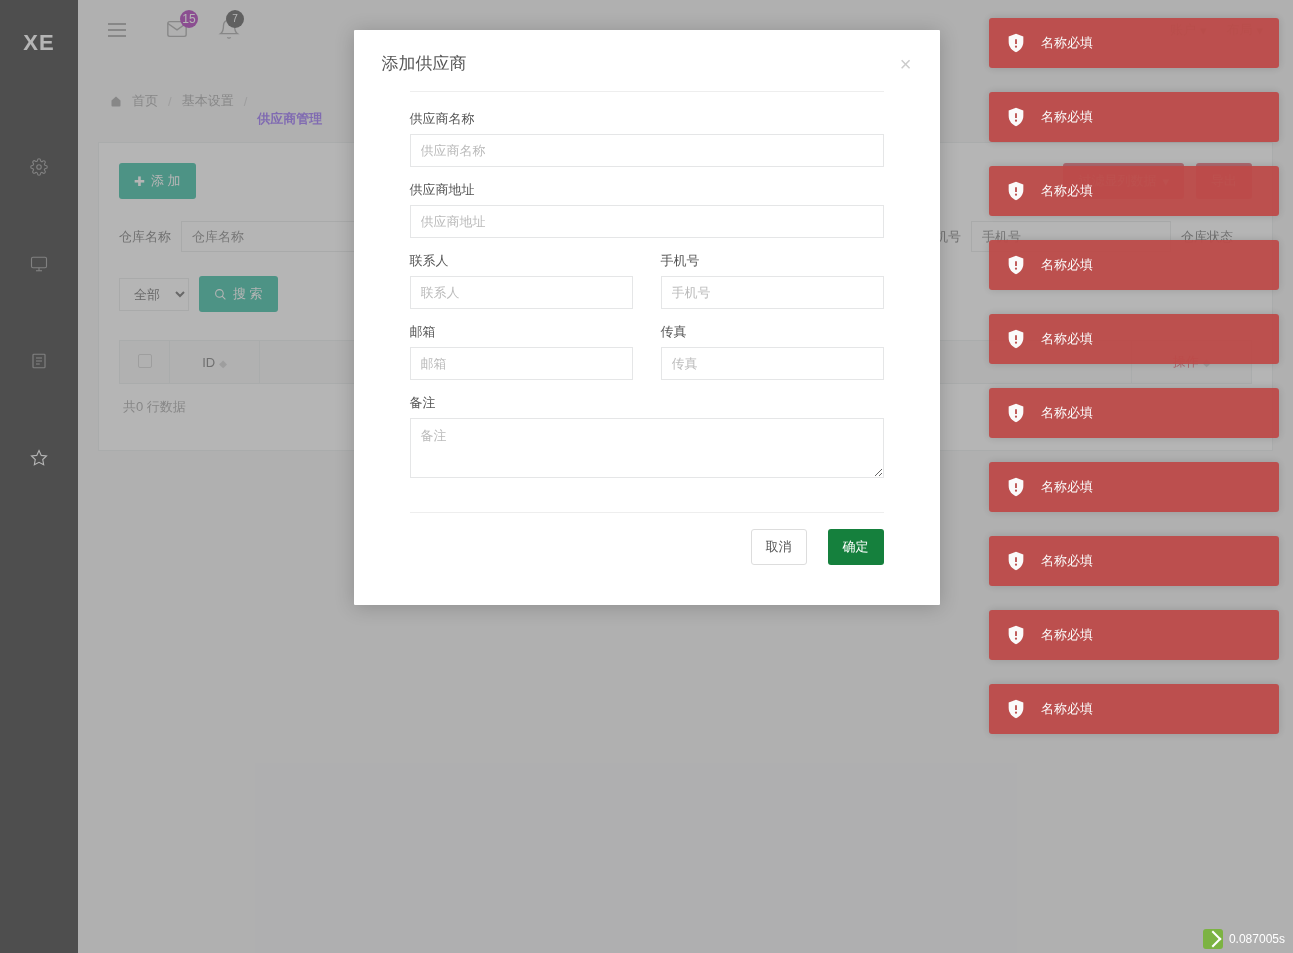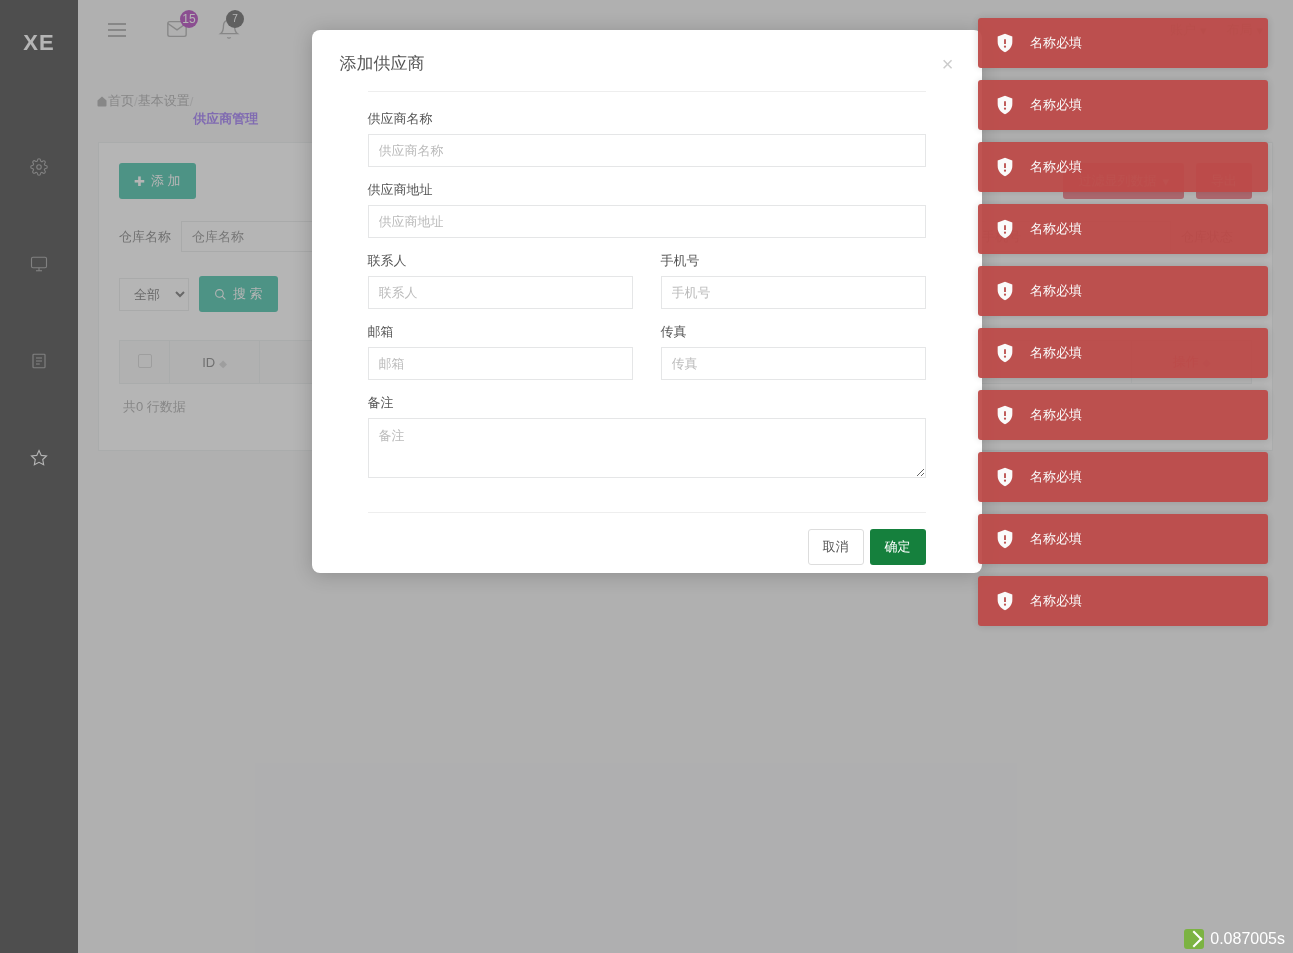--- a/index.html
+++ b/index.html
@@ -22,21 +22,21 @@
 #topbar { height:60px; background:#f3f3f4; display:flex; align-items:center; padding:0 30px 0 30px; border-bottom:0; }
 .hamburger { width:18px; height:14px; display:flex; flex-direction:column; justify-content:space-between; cursor:pointer; margin-right:40px;}
 .hamburger span { height:2px; background:#999; display:block; }
 .topnotif { position:relative; margin-right:30px; }
 .topnotif svg { width:22px; height:22px; stroke:#999; fill:none; stroke-width:1.5;}
 .badge-g { position:absolute; top:-8px; right:-10px; background:#a21caf; color:#fff; font-size:12px; border-radius:50%; width:18px; height:18px; display:flex; align-items:center; justify-content:center;}
 .badge-d { position:absolute; top:-8px; right:-4px; background:#444; color:#fff; font-size:10px; border-radius:50%; width:18px; height:18px; display:flex; align-items:center; justify-content:center;}
 .top-right { margin-left:auto; display:flex; align-items:center; gap:20px; color:#999;}
 .top-right .drop { display:flex; align-items:center; gap:4px; cursor:pointer;}
 
-#crumbs { padding:14px 18px; background:#f3f3f4; display:flex; align-items:center; color:#999; font-size:13px;}
+#crumbs { padding:14px 32px; background:#f3f3f4; display:flex; align-items:center; gap:10px; color:#999; font-size:13px;}
 #crumbs a { color:#999; text-decoration:none; }
 #crumbs .sep { color:#ccc; }
 #crumbs .current { color:#8b5cf6; font-weight:bold;margin-top:36px; }
 #crumbs svg { width:12px; height:12px; fill:#999; }
 
 #content { margin:0 20px 20px 20px; background:#fff; border:1px solid #e7eaec; padding:20px; }
 .btn { display:inline-flex; align-items:center; gap:6px; padding:8px 14px; font-size:13px; border-radius:3px; border:1px solid transparent; cursor:pointer;}
 .btn-green { background:#18a689; color:#fff; }
 .btn-green.add { background:#1ab394;}
 .btn-green.search { background:#1ab394;}
@@ -53,45 +53,45 @@
 table.data th { border:1px solid #e7eaec; padding:12px 8px; background:#f5f5f6; color:#666; font-weight:normal; font-size:13px; position:relative;}
 table.data th .sort { color:#ccc; font-size:10px; margin-left:4px;}
 table.data th.ops { color:#ed5565; }
 .checkbox { width:14px; height:14px; border:1px solid #ccc; display:inline-block; border-radius:2px;}
 .tfoot { padding:14px 4px; color:#999; font-size:13px;}
 
 
 #overlay { position:absolute; inset:0; background:rgba(120,120,120,0.55); z-index:50;}
 
 
-#modal { position:absolute; left:50%; top:30px; transform:translateX(-50%); width:670px; background:#fff; border-radius:8px; z-index:60; box-shadow:0 2px 20px rgba(0,0,0,.2);}
+#modal { position:absolute; left:50%; top:30px; transform:translateX(-50%); width:586px; background:#fff; border-radius:1px; z-index:60; box-shadow:0 2px 20px rgba(0,0,0,.2);}
 .mhead { padding:22px 28px 16px 28px; display:flex; align-items:center;}
 .mhead h3 { font-size:17px; color:#555; font-weight:normal;}
 .mhead .close { margin-left:auto; color:#ccc; font-size:20px; cursor:pointer; line-height:1;}
 .mbody { padding:0 28px 10px 28px; border-top:1px solid #eee; margin:0 28px; padding-left:0; padding-right:0; padding-top:18px;}
 .mwrap { padding:0 28px;}
 .mrow { display:flex; gap:28px; margin-bottom:14px;}
 .mcol { flex:1; display:flex; flex-direction:column; gap:6px;}
 .mcol.full { flex-basis:100%;}
 .mlabel { font-size:13px; color:#555;}
 .minput { border:1px solid #e5e6e7; padding:8px 10px; font-size:13px; color:#555; width:100%;}
 .minput::placeholder { color:#bbb;}
 textarea.minput { height:60px; resize:both;}
-.mfoot { padding:16px 28px 8px 28px; display:flex; justify-content:flex-end; gap:6px; border-top:1px solid #eee; margin:10px 28px 0 28px; padding-left:0; padding-right:0;}
+.mfoot { padding:16px 28px 40px 28px; display:flex; justify-content:flex-end; gap:21px; border-top:1px solid #eee; margin:10px 28px 0 28px; padding-left:0; padding-right:0;}
 .btn-default { background:#fff; border:1px solid #ddd; color:#555;}
 .btn-info { background:#15803d; color:#fff;}
 
 
-#toasts { position:absolute; top:18px; right:25px; z-index:70; display:flex; flex-direction:column; gap:12px;}
+#toasts { position:absolute; top:18px; right:14px; z-index:70; display:flex; flex-direction:column; gap:24px;}
 .toast { width:290px; background:#bd4a48; color:#fff; padding:14px 16px; border-radius:3px; display:flex; align-items:center; gap:14px; box-shadow:0 0 8px rgba(0,0,0,.15); opacity:.94;}
 .toast svg { width:22px; height:22px; fill:#fff; flex-shrink:0;}
 .toast span { font-size:13px;}
 
 
-#perf { position:absolute; bottom:4px; right:8px; z-index:80; display:flex; align-items:center; gap:6px; color:#fff; font-size:16px;}
+#perf { position:absolute; bottom:4px; right:8px; z-index:80; display:flex; align-items:center; gap:6px; color:#fff; font-size:12px;}
 #perf .pbox { width:20px; height:20px; background:#7cb342; border-radius:3px; display:flex; align-items:center; justify-content:center;}
 #perf .pbox::before { content:""; width:10px; height:10px; border:2px solid #fff; border-left:none; border-bottom:none; transform:rotate(45deg);}
 </style>
 </head>
 <body>
 
 <div id="layout">
   <div id="sidebar">
     <div class="brand">XE</div>
     <div class="side-icon">

